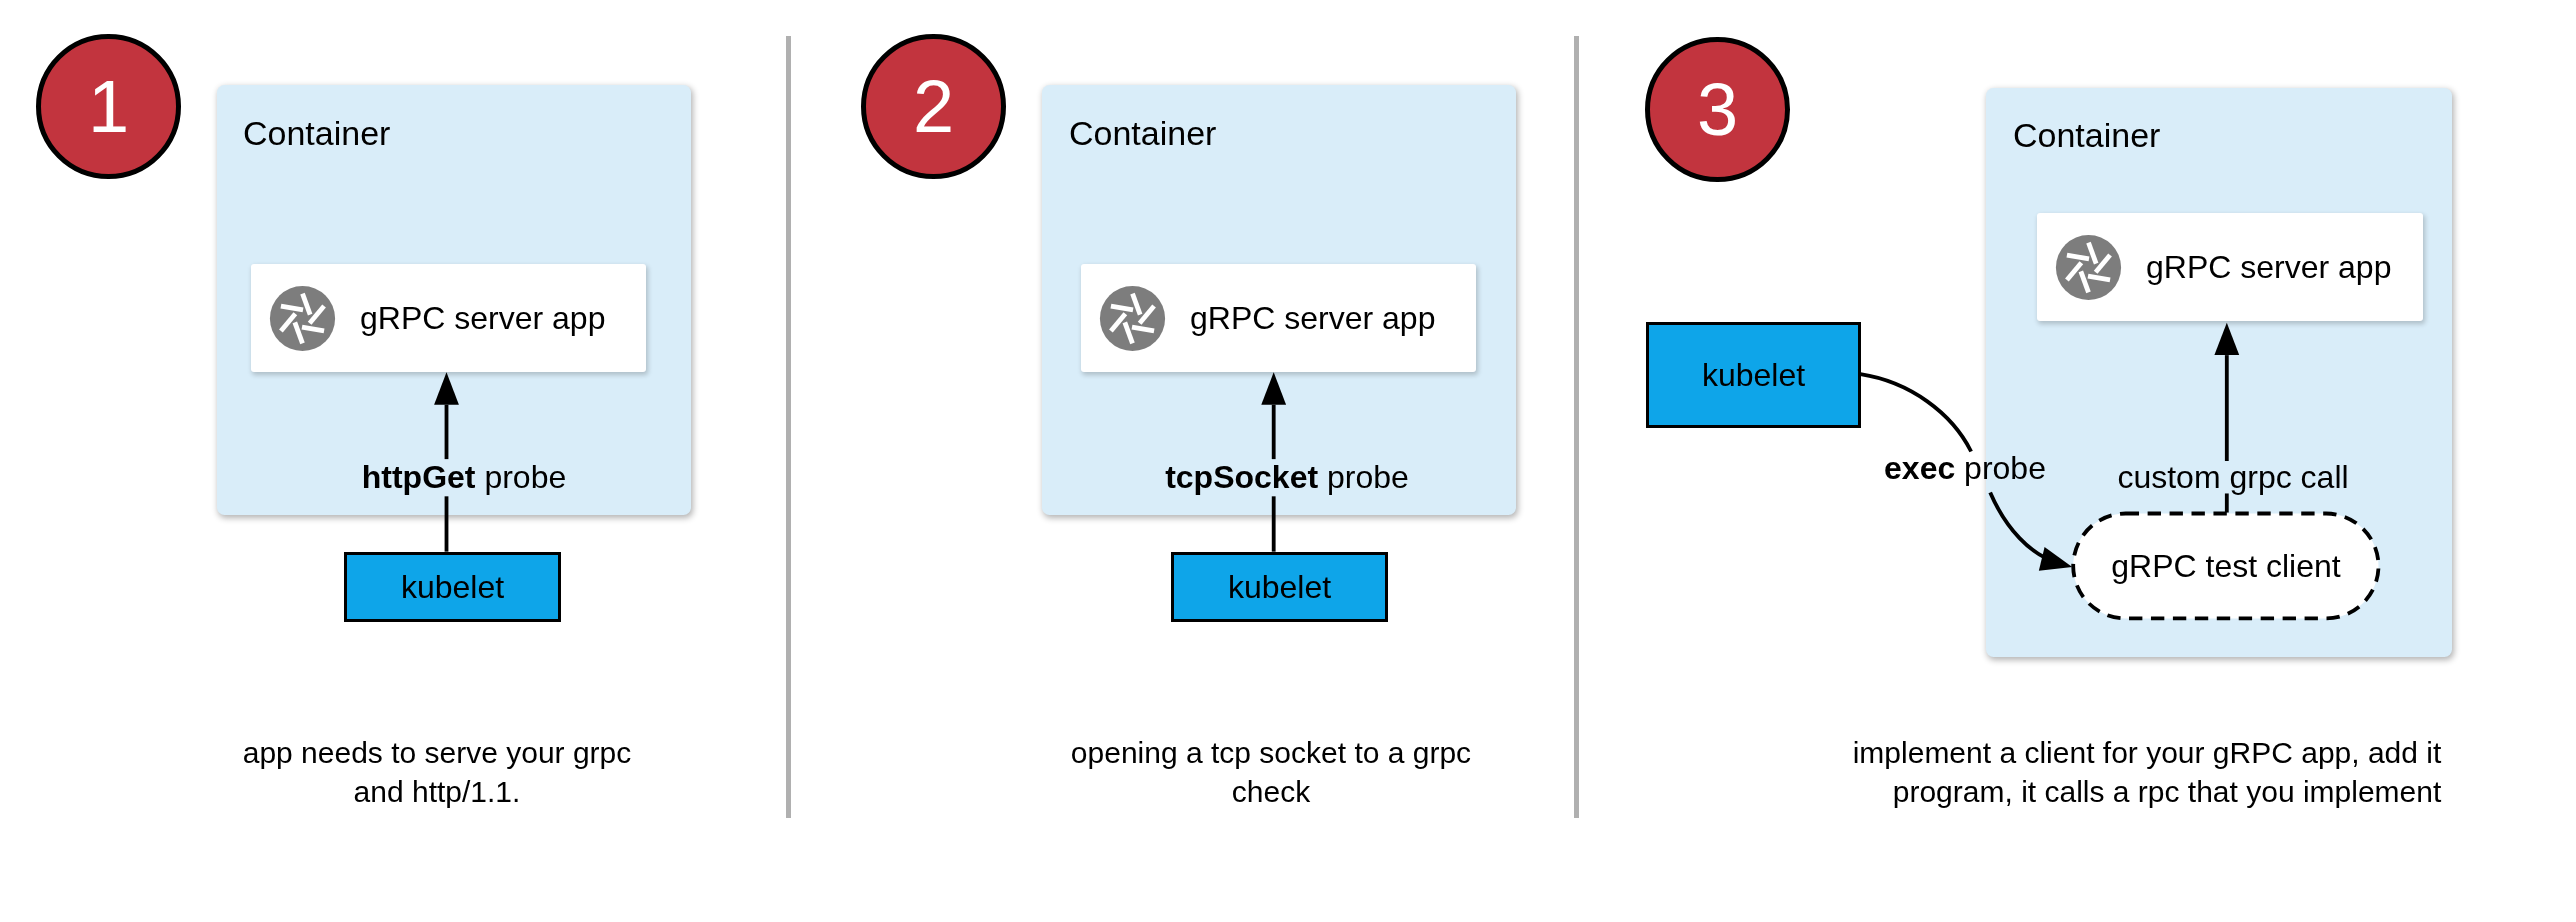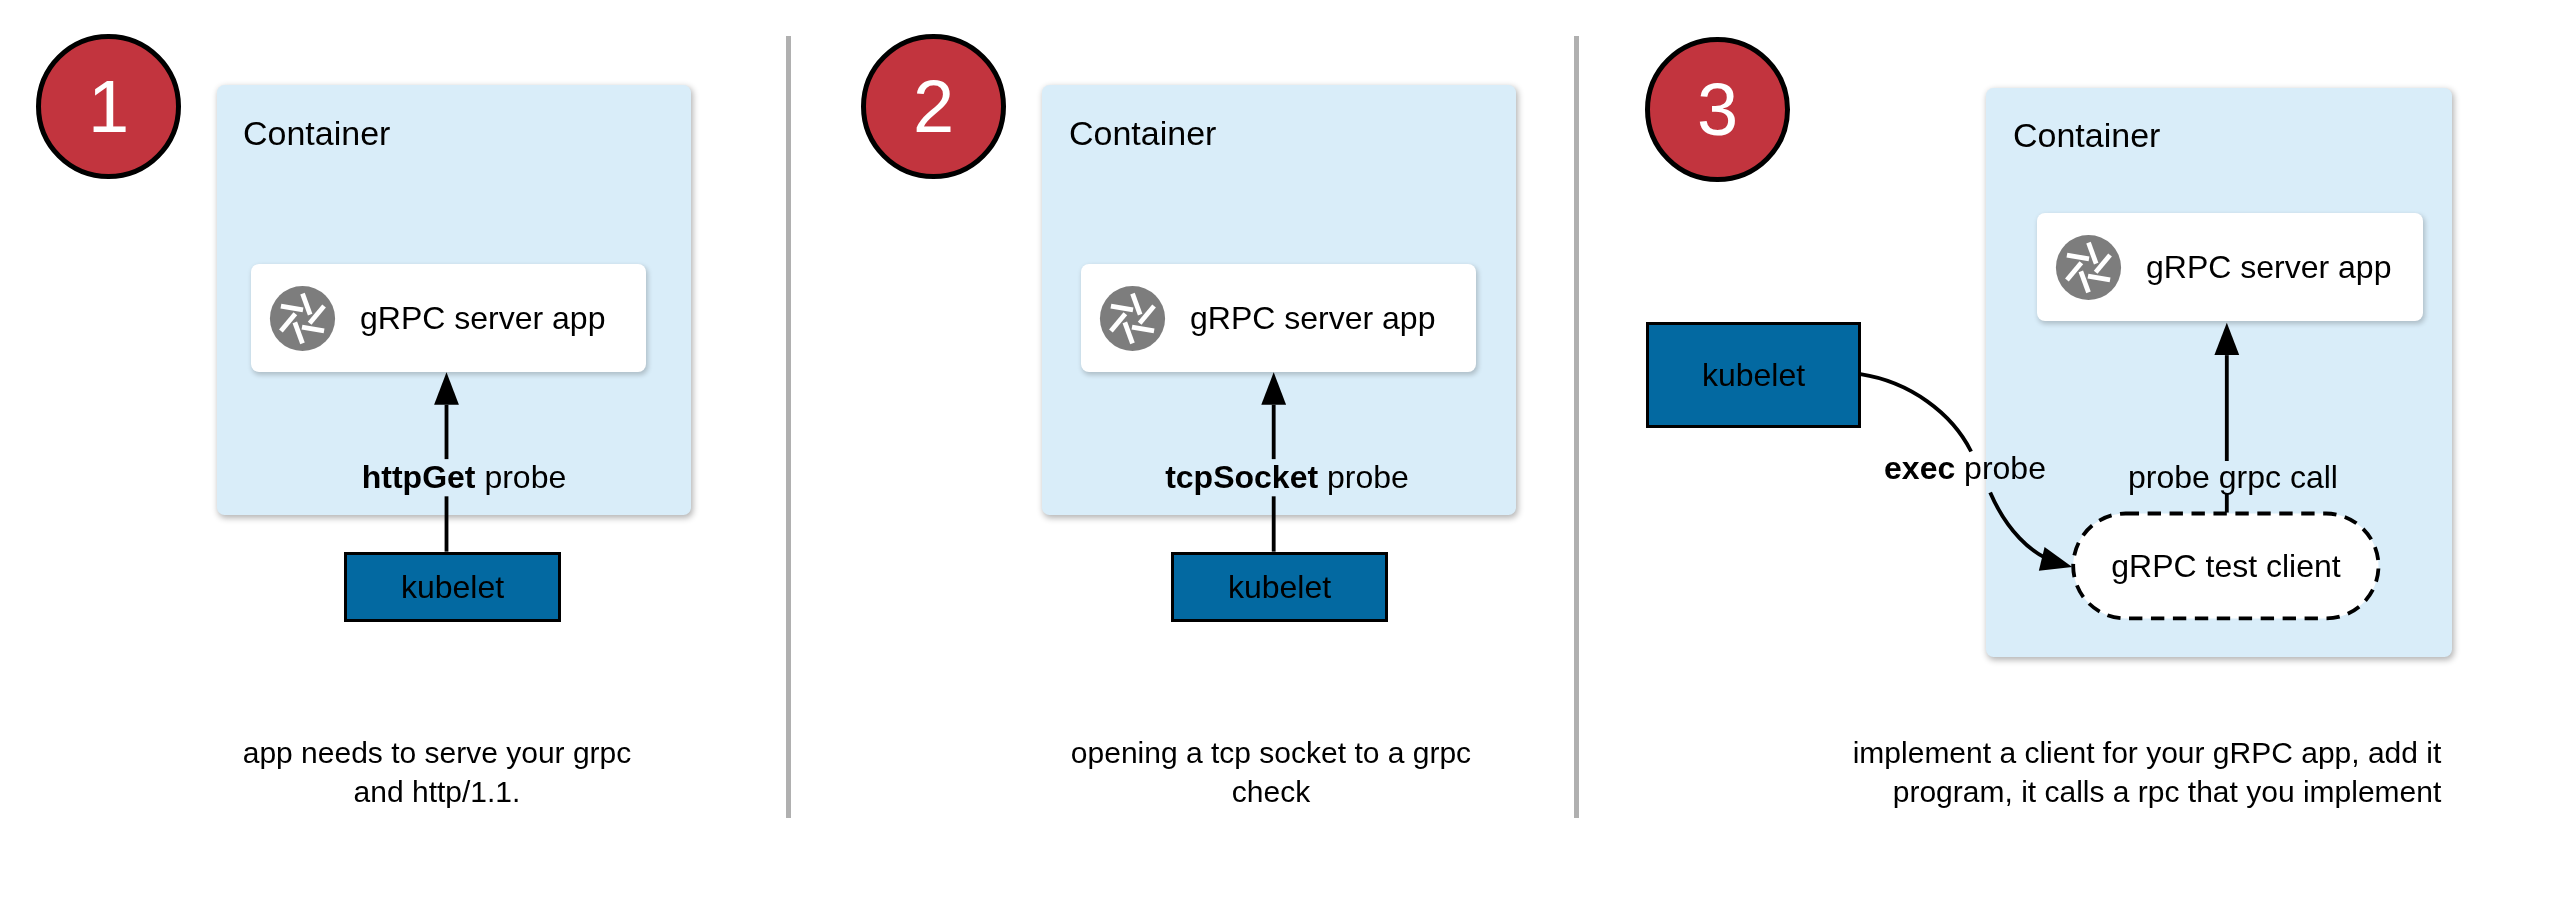--- a/index.html
+++ b/index.html
@@ -13,27 +13,27 @@
     background:#c2343e;border:5.7px solid #000;box-sizing:border-box;
     display:flex;align-items:center;justify-content:center;
     color:#fff;font-size:74px;line-height:1;
   }
   .container-box{
     background:#d9edf9;border-radius:7.6px;
     box-shadow:1.9px 2.9px 6.7px rgba(0,0,0,0.30);
   }
   .container-label{font-size:34px;}
   .server-box{
-    background:#ffffff;border-radius:8px;
+    background:#ffffff;border-radius:3px;
     box-shadow:1.9px 2.9px 5.7px rgba(0,0,0,0.20);
     display:flex;align-items:center;gap:23px;
     padding-left:17px;box-sizing:border-box;font-size:32px;
   }
   .kubelet-box{
-    background:#0369a1;border:3.8px solid #000;box-sizing:border-box;
+    background:#0ea5e9;border:3.8px solid #000;box-sizing:border-box;
     display:flex;align-items:center;justify-content:center;font-size:32px;
   }
   .edge-label{
     transform:translate(-50%,-50%);white-space:nowrap;font-size:32px;
   }
   .edge-label b{font-weight:700;}
   .caption{
     transform:translateX(-50%);text-align:center;
     font-size:30px;line-height:39px;white-space:nowrap;
   }
@@ -163,21 +163,21 @@
       <polygon points="2334,338 2321,372 2347,372"></polygon>
       <polygon points="2172,594 2137,598 2143,573"></polygon>
     </g>
     <rect x="2173" y="538" width="320" height="110" rx="55" fill="#ffffff" stroke="#000000" stroke-width="4" stroke-dasharray="14,9"></rect>
   </svg>
 
   <div class="abs edge-label" style="left:1965px;top:468px;">
     <b>exec</b><span> probe</span>
   </div>
 
-  <div class="abs edge-label" style="left:2233px;top:477px;">probe grpc call</div>
+  <div class="abs edge-label" style="left:2233px;top:477px;">custom grpc call</div>
 
   <div class="abs stadium-label" style="left:2226px;top:566px;">gRPC test client</div>
 
   <div class="abs caption" style="left:2147px;top:733px;text-align:right;">
     <div>implement a client for your gRPC app, add it</div>
     <div>program, it calls a rpc that you implement</div>
   </div>
 
 </div>
 

